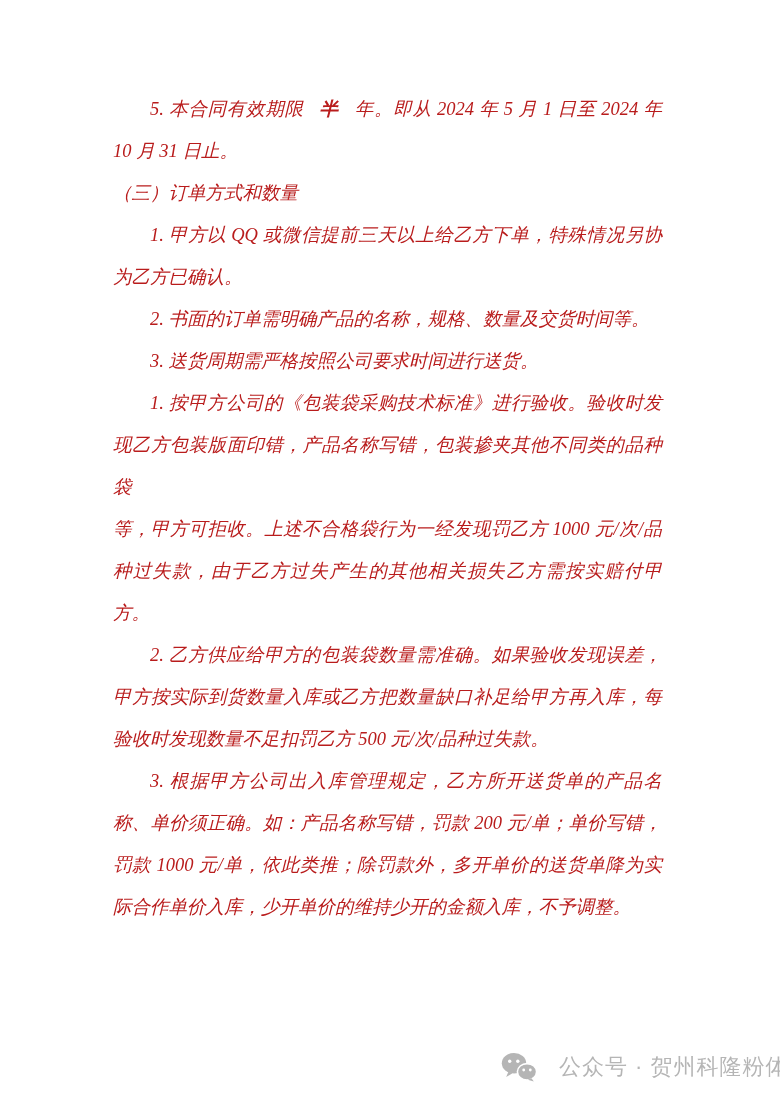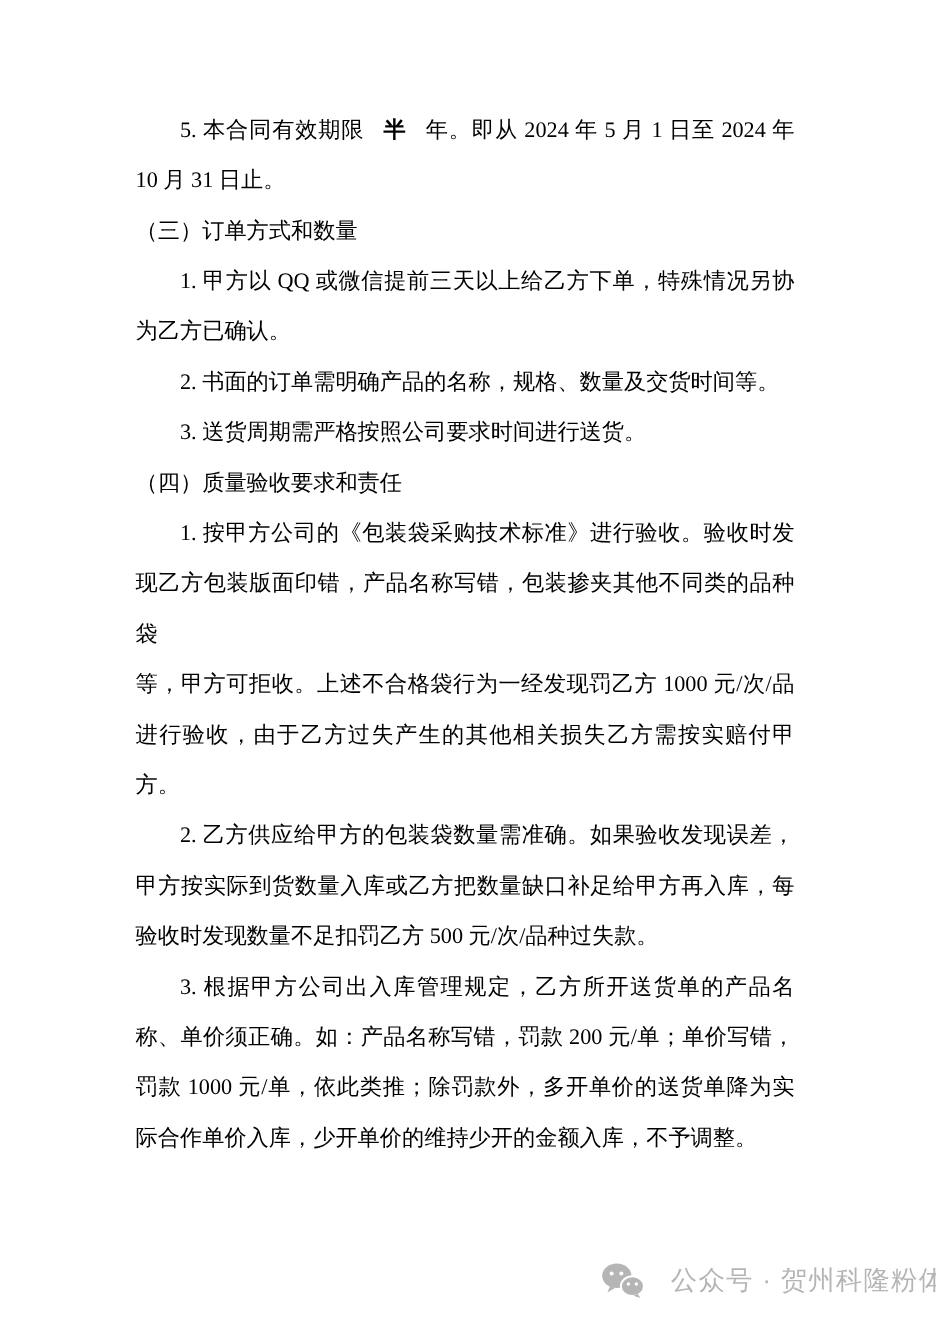--- a/index.html
+++ b/index.html
@@ -12,22 +12,23 @@
     position: relative;
     background: #ffffff;
     overflow: hidden;
     font-family: "Liberation Serif", "DejaVu Serif", serif;
   }
   .doc {
     position: absolute;
     left: 113px;
     top: 88px;
     width: 549px;
-    color: #000000;
+    color: #b91c1c;
     font-size: 18.5px;
+    font-style: italic;
   }
   .line {
     min-height: 42px;
     line-height: 42px;
     text-align: justify;
     text-align-last: left;
   }
   .line.full {
     text-align-last: justify;
   }
@@ -60,25 +61,24 @@
 <body>
 
 <div class="doc">
   <div class="line indent full"><span>5. 本合同有效期限</span><span class="blank-fill">半</span><span>年。即从 2024 年 5 月 1 日至 2024 年</span></div>
   <div class="line">10 月 31 日止。</div>
   <div class="line">（三）订单方式和数量</div>
   <div class="line indent full">1. 甲方以 QQ 或微信提前三天以上给乙方下单，特殊情况另协</div>
   <div class="line">为乙方已确认。</div>
   <div class="line indent">2. 书面的订单需明确产品的名称，规格、数量及交货时间等。</div>
   <div class="line indent">3. 送货周期需严格按照公司要求时间进行送货。</div>
-  <div class="line">（四）质量验收要求和责任</div>
   <div class="line indent full">1. 按甲方公司的《包装袋采购技术标准》进行验收。验收时发</div>
   <div class="line full">现乙方包装版面印错，产品名称写错，包装掺夹其他不同类的品种袋</div>
   <div class="line full">等，甲方可拒收。上述不合格袋行为一经发现罚乙方 1000 元/次/品</div>
-  <div class="line full">进行验收，由于乙方过失产生的其他相关损失乙方需按实赔付甲</div>
+  <div class="line full">种过失款，由于乙方过失产生的其他相关损失乙方需按实赔付甲</div>
   <div class="line">方。</div>
   <div class="line indent full">2. 乙方供应给甲方的包装袋数量需准确。如果验收发现误差，</div>
   <div class="line full">甲方按实际到货数量入库或乙方把数量缺口补足给甲方再入库，每</div>
   <div class="line">验收时发现数量不足扣罚乙方 500 元/次/品种过失款。</div>
   <div class="line indent full">3. 根据甲方公司出入库管理规定，乙方所开送货单的产品名</div>
   <div class="line full">称、单价须正确。如：产品名称写错，罚款 200 元/单；单价写错，</div>
   <div class="line full">罚款 1000 元/单，依此类推；除罚款外，多开单价的送货单降为实</div>
   <div class="line">际合作单价入库，少开单价的维持少开的金额入库，不予调整。</div>
 </div>
 

